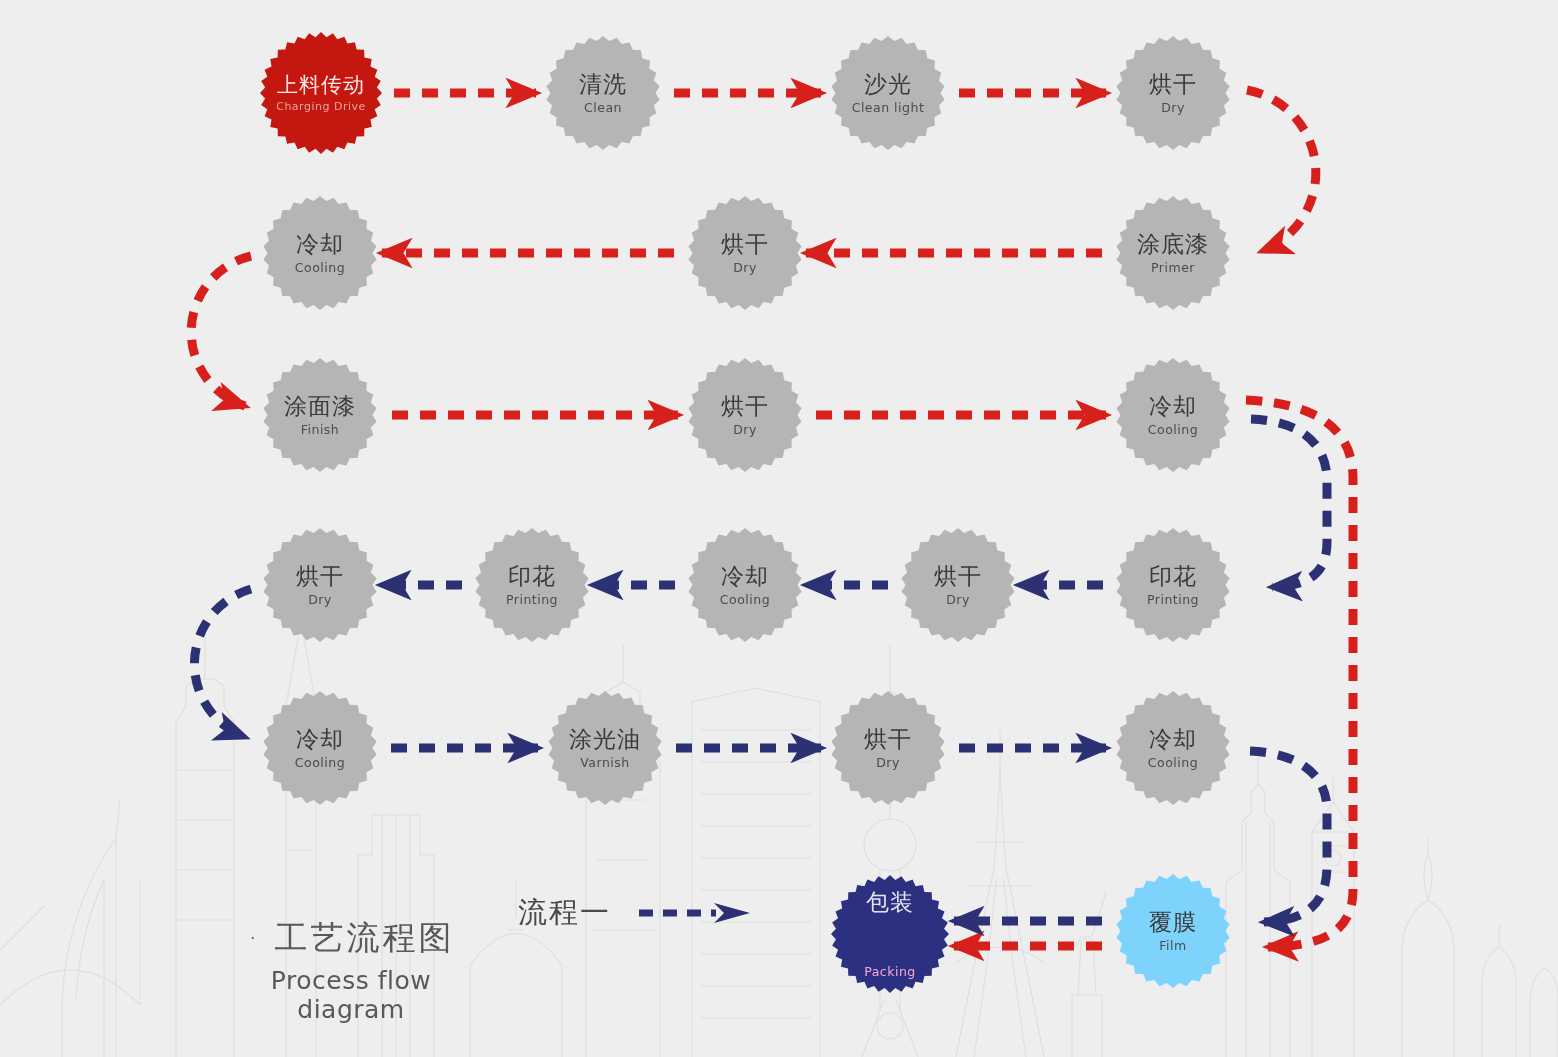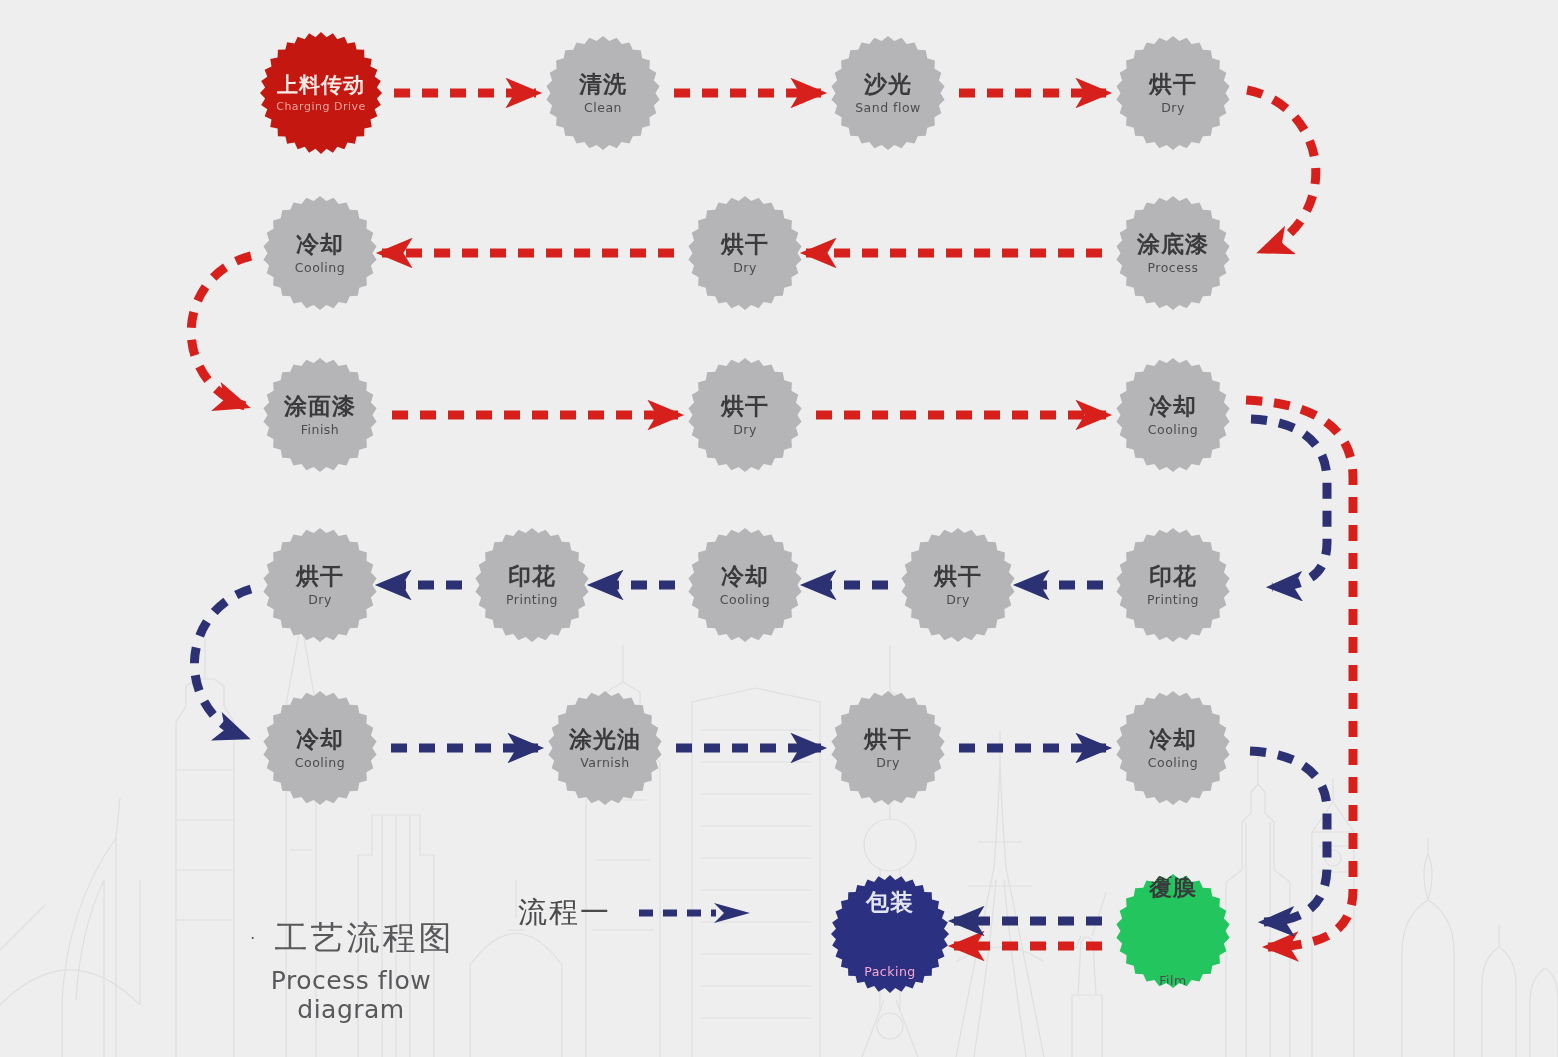--- a/index.html
+++ b/index.html
@@ -3,24 +3,24 @@
 <meta charset="utf-8">
 <style>
   html,body{margin:0;padding:0;background:#eeeeef;}
   .canvas{position:relative;width:1558px;height:1057px;overflow:hidden;background:#eeeeef;
           font-family:"DejaVu Sans", sans-serif;}
   svg.layer{position:absolute;left:0;top:0;width:1558px;height:1057px;}
   
   .node{position:absolute;width:114px;height:114px;background:#b5b5b7;
         display:flex;flex-direction:column;align-items:center;justify-content:center;
         text-align:center;z-index:3;}
-  .node.lightgray{background:#22c55e;justify-content:space-between;}
+  .node.lightgray{background:#7dd3fc;}
   .node.red{width:122px;height:122px;background:#c4170f;}
   .node.blue{width:118px;height:118px;background:#2b3180;text-align:right;}
-  .node .zh{font-size:23px;color:#3a3a3c;letter-spacing:1px;line-height:1.15;font-weight:bold;}
+  .node .zh{font-size:23px;color:#3a3a3c;letter-spacing:1px;line-height:1.15;}
   .node .en{font-size:12.5px;color:#4c4c4e;margin-top:2px;letter-spacing:.5px;}
   .node.red .zh{color:#fbeae6;font-size:21px;}
   .node.red .en{color:#e8a49e;font-size:11px;}
   .node.blue .zh{color:#e3e5f1;}
   .node.blue .en{color:#f9a8d4;margin-top:48px;}
   
   .title-block{position:absolute;left:222px;top:896px;width:258px;text-align:center;z-index:4;}
   .title-zh{font-size:33px;color:#59595b;letter-spacing:3px;font-weight:300;margin-top:20px;}
   .title-en{font-size:25px;color:#59595b;margin-top:5px;letter-spacing:.5px;}
   .legend-block{position:absolute;left:518px;top:890px;z-index:4;}
@@ -97,29 +97,29 @@
   <div class="node red" style="left: 260px; top: 32px; clip-path: polygon(50% 0%, 54.51% 4.22%, 59.75% 0.96%, 63.35% 5.98%, 69.13% 3.81%, 71.68% 9.43%, 77.78% 8.43%, 79.18% 14.44%, 85.36% 14.64%, 85.56% 20.82%, 91.57% 22.22%, 90.57% 28.32%, 96.19% 30.87%, 94.02% 36.65%, 99.04% 40.25%, 95.78% 45.49%, 100% 50%, 95.78% 54.51%, 99.04% 59.75%, 94.02% 63.35%, 96.19% 69.13%, 90.57% 71.68%, 91.57% 77.78%, 85.56% 79.18%, 85.36% 85.36%, 79.18% 85.56%, 77.78% 91.57%, 71.68% 90.57%, 69.13% 96.19%, 63.35% 94.02%, 59.75% 99.04%, 54.51% 95.78%, 50% 100%, 45.49% 95.78%, 40.25% 99.04%, 36.65% 94.02%, 30.87% 96.19%, 28.32% 90.57%, 22.22% 91.57%, 20.82% 85.56%, 14.64% 85.36%, 14.44% 79.18%, 8.43% 77.78%, 9.43% 71.68%, 3.81% 69.13%, 5.98% 63.35%, 0.96% 59.75%, 4.22% 54.51%, 0% 50%, 4.22% 45.49%, 0.96% 40.25%, 5.98% 36.65%, 3.81% 30.87%, 9.43% 28.32%, 8.43% 22.22%, 14.44% 20.82%, 14.64% 14.64%, 20.82% 14.44%, 22.22% 8.43%, 28.32% 9.43%, 30.87% 3.81%, 36.65% 5.98%, 40.25% 0.96%, 45.49% 4.22%);">
     <div class="zh">上料传动</div>
     <div class="en">Charging Drive</div>
   </div>
   <div class="node" style="left: 546px; top: 36px; clip-path: polygon(50% 0%, 55.54% 4.34%, 61.97% 1.45%, 66.31% 6.99%, 73.24% 5.73%, 76.13% 12.14%, 83.16% 12.57%, 84.43% 19.5%, 91.15% 21.6%, 90.73% 28.62%, 96.75% 32.27%, 94.66% 38.99%, 99.64% 43.97%, 96% 50%, 99.64% 56.03%, 94.66% 61.01%, 96.75% 67.73%, 90.73% 71.38%, 91.15% 78.4%, 84.43% 80.5%, 83.16% 87.43%, 76.13% 87.86%, 73.24% 94.27%, 66.31% 93.01%, 61.97% 98.55%, 55.54% 95.66%, 50% 100%, 44.46% 95.66%, 38.03% 98.55%, 33.69% 93.01%, 26.76% 94.27%, 23.87% 87.86%, 16.84% 87.43%, 15.57% 80.5%, 8.85% 78.4%, 9.27% 71.38%, 3.25% 67.73%, 5.34% 61.01%, 0.36% 56.03%, 4% 50%, 0.36% 43.97%, 5.34% 38.99%, 3.25% 32.27%, 9.27% 28.62%, 8.85% 21.6%, 15.57% 19.5%, 16.84% 12.57%, 23.87% 12.14%, 26.76% 5.73%, 33.69% 6.99%, 38.03% 1.45%, 44.46% 4.34%);">
     <div class="zh">清洗</div>
     <div class="en">Clean</div>
   </div>
   <div class="node" style="left: 831px; top: 36px; clip-path: polygon(50% 0%, 55.54% 4.34%, 61.97% 1.45%, 66.31% 6.99%, 73.24% 5.73%, 76.13% 12.14%, 83.16% 12.57%, 84.43% 19.5%, 91.15% 21.6%, 90.73% 28.62%, 96.75% 32.27%, 94.66% 38.99%, 99.64% 43.97%, 96% 50%, 99.64% 56.03%, 94.66% 61.01%, 96.75% 67.73%, 90.73% 71.38%, 91.15% 78.4%, 84.43% 80.5%, 83.16% 87.43%, 76.13% 87.86%, 73.24% 94.27%, 66.31% 93.01%, 61.97% 98.55%, 55.54% 95.66%, 50% 100%, 44.46% 95.66%, 38.03% 98.55%, 33.69% 93.01%, 26.76% 94.27%, 23.87% 87.86%, 16.84% 87.43%, 15.57% 80.5%, 8.85% 78.4%, 9.27% 71.38%, 3.25% 67.73%, 5.34% 61.01%, 0.36% 56.03%, 4% 50%, 0.36% 43.97%, 5.34% 38.99%, 3.25% 32.27%, 9.27% 28.62%, 8.85% 21.6%, 15.57% 19.5%, 16.84% 12.57%, 23.87% 12.14%, 26.76% 5.73%, 33.69% 6.99%, 38.03% 1.45%, 44.46% 4.34%);">
     <div class="zh">沙光</div>
-    <div class="en">Sand flow</div>
+    <div class="en">Clean light</div>
   </div>
   <div class="node" style="left: 1116px; top: 36px; clip-path: polygon(50% 0%, 55.54% 4.34%, 61.97% 1.45%, 66.31% 6.99%, 73.24% 5.73%, 76.13% 12.14%, 83.16% 12.57%, 84.43% 19.5%, 91.15% 21.6%, 90.73% 28.62%, 96.75% 32.27%, 94.66% 38.99%, 99.64% 43.97%, 96% 50%, 99.64% 56.03%, 94.66% 61.01%, 96.75% 67.73%, 90.73% 71.38%, 91.15% 78.4%, 84.43% 80.5%, 83.16% 87.43%, 76.13% 87.86%, 73.24% 94.27%, 66.31% 93.01%, 61.97% 98.55%, 55.54% 95.66%, 50% 100%, 44.46% 95.66%, 38.03% 98.55%, 33.69% 93.01%, 26.76% 94.27%, 23.87% 87.86%, 16.84% 87.43%, 15.57% 80.5%, 8.85% 78.4%, 9.27% 71.38%, 3.25% 67.73%, 5.34% 61.01%, 0.36% 56.03%, 4% 50%, 0.36% 43.97%, 5.34% 38.99%, 3.25% 32.27%, 9.27% 28.62%, 8.85% 21.6%, 15.57% 19.5%, 16.84% 12.57%, 23.87% 12.14%, 26.76% 5.73%, 33.69% 6.99%, 38.03% 1.45%, 44.46% 4.34%);">
     <div class="zh">烘干</div>
     <div class="en">Dry</div>
   </div>
   <div class="node" style="left: 1116px; top: 196px; clip-path: polygon(50% 0%, 55.54% 4.34%, 61.97% 1.45%, 66.31% 6.99%, 73.24% 5.73%, 76.13% 12.14%, 83.16% 12.57%, 84.43% 19.5%, 91.15% 21.6%, 90.73% 28.62%, 96.75% 32.27%, 94.66% 38.99%, 99.64% 43.97%, 96% 50%, 99.64% 56.03%, 94.66% 61.01%, 96.75% 67.73%, 90.73% 71.38%, 91.15% 78.4%, 84.43% 80.5%, 83.16% 87.43%, 76.13% 87.86%, 73.24% 94.27%, 66.31% 93.01%, 61.97% 98.55%, 55.54% 95.66%, 50% 100%, 44.46% 95.66%, 38.03% 98.55%, 33.69% 93.01%, 26.76% 94.27%, 23.87% 87.86%, 16.84% 87.43%, 15.57% 80.5%, 8.85% 78.4%, 9.27% 71.38%, 3.25% 67.73%, 5.34% 61.01%, 0.36% 56.03%, 4% 50%, 0.36% 43.97%, 5.34% 38.99%, 3.25% 32.27%, 9.27% 28.62%, 8.85% 21.6%, 15.57% 19.5%, 16.84% 12.57%, 23.87% 12.14%, 26.76% 5.73%, 33.69% 6.99%, 38.03% 1.45%, 44.46% 4.34%);">
     <div class="zh">涂底漆</div>
-    <div class="en">Process</div>
+    <div class="en">Primer</div>
   </div>
   <div class="node" style="left: 688px; top: 196px; clip-path: polygon(50% 0%, 55.54% 4.34%, 61.97% 1.45%, 66.31% 6.99%, 73.24% 5.73%, 76.13% 12.14%, 83.16% 12.57%, 84.43% 19.5%, 91.15% 21.6%, 90.73% 28.62%, 96.75% 32.27%, 94.66% 38.99%, 99.64% 43.97%, 96% 50%, 99.64% 56.03%, 94.66% 61.01%, 96.75% 67.73%, 90.73% 71.38%, 91.15% 78.4%, 84.43% 80.5%, 83.16% 87.43%, 76.13% 87.86%, 73.24% 94.27%, 66.31% 93.01%, 61.97% 98.55%, 55.54% 95.66%, 50% 100%, 44.46% 95.66%, 38.03% 98.55%, 33.69% 93.01%, 26.76% 94.27%, 23.87% 87.86%, 16.84% 87.43%, 15.57% 80.5%, 8.85% 78.4%, 9.27% 71.38%, 3.25% 67.73%, 5.34% 61.01%, 0.36% 56.03%, 4% 50%, 0.36% 43.97%, 5.34% 38.99%, 3.25% 32.27%, 9.27% 28.62%, 8.85% 21.6%, 15.57% 19.5%, 16.84% 12.57%, 23.87% 12.14%, 26.76% 5.73%, 33.69% 6.99%, 38.03% 1.45%, 44.46% 4.34%);">
     <div class="zh">烘干</div>
     <div class="en">Dry</div>
   </div>
   <div class="node" style="left: 263px; top: 196px; clip-path: polygon(50% 0%, 55.54% 4.34%, 61.97% 1.45%, 66.31% 6.99%, 73.24% 5.73%, 76.13% 12.14%, 83.16% 12.57%, 84.43% 19.5%, 91.15% 21.6%, 90.73% 28.62%, 96.75% 32.27%, 94.66% 38.99%, 99.64% 43.97%, 96% 50%, 99.64% 56.03%, 94.66% 61.01%, 96.75% 67.73%, 90.73% 71.38%, 91.15% 78.4%, 84.43% 80.5%, 83.16% 87.43%, 76.13% 87.86%, 73.24% 94.27%, 66.31% 93.01%, 61.97% 98.55%, 55.54% 95.66%, 50% 100%, 44.46% 95.66%, 38.03% 98.55%, 33.69% 93.01%, 26.76% 94.27%, 23.87% 87.86%, 16.84% 87.43%, 15.57% 80.5%, 8.85% 78.4%, 9.27% 71.38%, 3.25% 67.73%, 5.34% 61.01%, 0.36% 56.03%, 4% 50%, 0.36% 43.97%, 5.34% 38.99%, 3.25% 32.27%, 9.27% 28.62%, 8.85% 21.6%, 15.57% 19.5%, 16.84% 12.57%, 23.87% 12.14%, 26.76% 5.73%, 33.69% 6.99%, 38.03% 1.45%, 44.46% 4.34%);">
     <div class="zh">冷却</div>
     <div class="en">Cooling</div>
   </div>
   <div class="node" style="left: 263px; top: 358px; clip-path: polygon(50% 0%, 55.54% 4.34%, 61.97% 1.45%, 66.31% 6.99%, 73.24% 5.73%, 76.13% 12.14%, 83.16% 12.57%, 84.43% 19.5%, 91.15% 21.6%, 90.73% 28.62%, 96.75% 32.27%, 94.66% 38.99%, 99.64% 43.97%, 96% 50%, 99.64% 56.03%, 94.66% 61.01%, 96.75% 67.73%, 90.73% 71.38%, 91.15% 78.4%, 84.43% 80.5%, 83.16% 87.43%, 76.13% 87.86%, 73.24% 94.27%, 66.31% 93.01%, 61.97% 98.55%, 55.54% 95.66%, 50% 100%, 44.46% 95.66%, 38.03% 98.55%, 33.69% 93.01%, 26.76% 94.27%, 23.87% 87.86%, 16.84% 87.43%, 15.57% 80.5%, 8.85% 78.4%, 9.27% 71.38%, 3.25% 67.73%, 5.34% 61.01%, 0.36% 56.03%, 4% 50%, 0.36% 43.97%, 5.34% 38.99%, 3.25% 32.27%, 9.27% 28.62%, 8.85% 21.6%, 15.57% 19.5%, 16.84% 12.57%, 23.87% 12.14%, 26.76% 5.73%, 33.69% 6.99%, 38.03% 1.45%, 44.46% 4.34%);">

